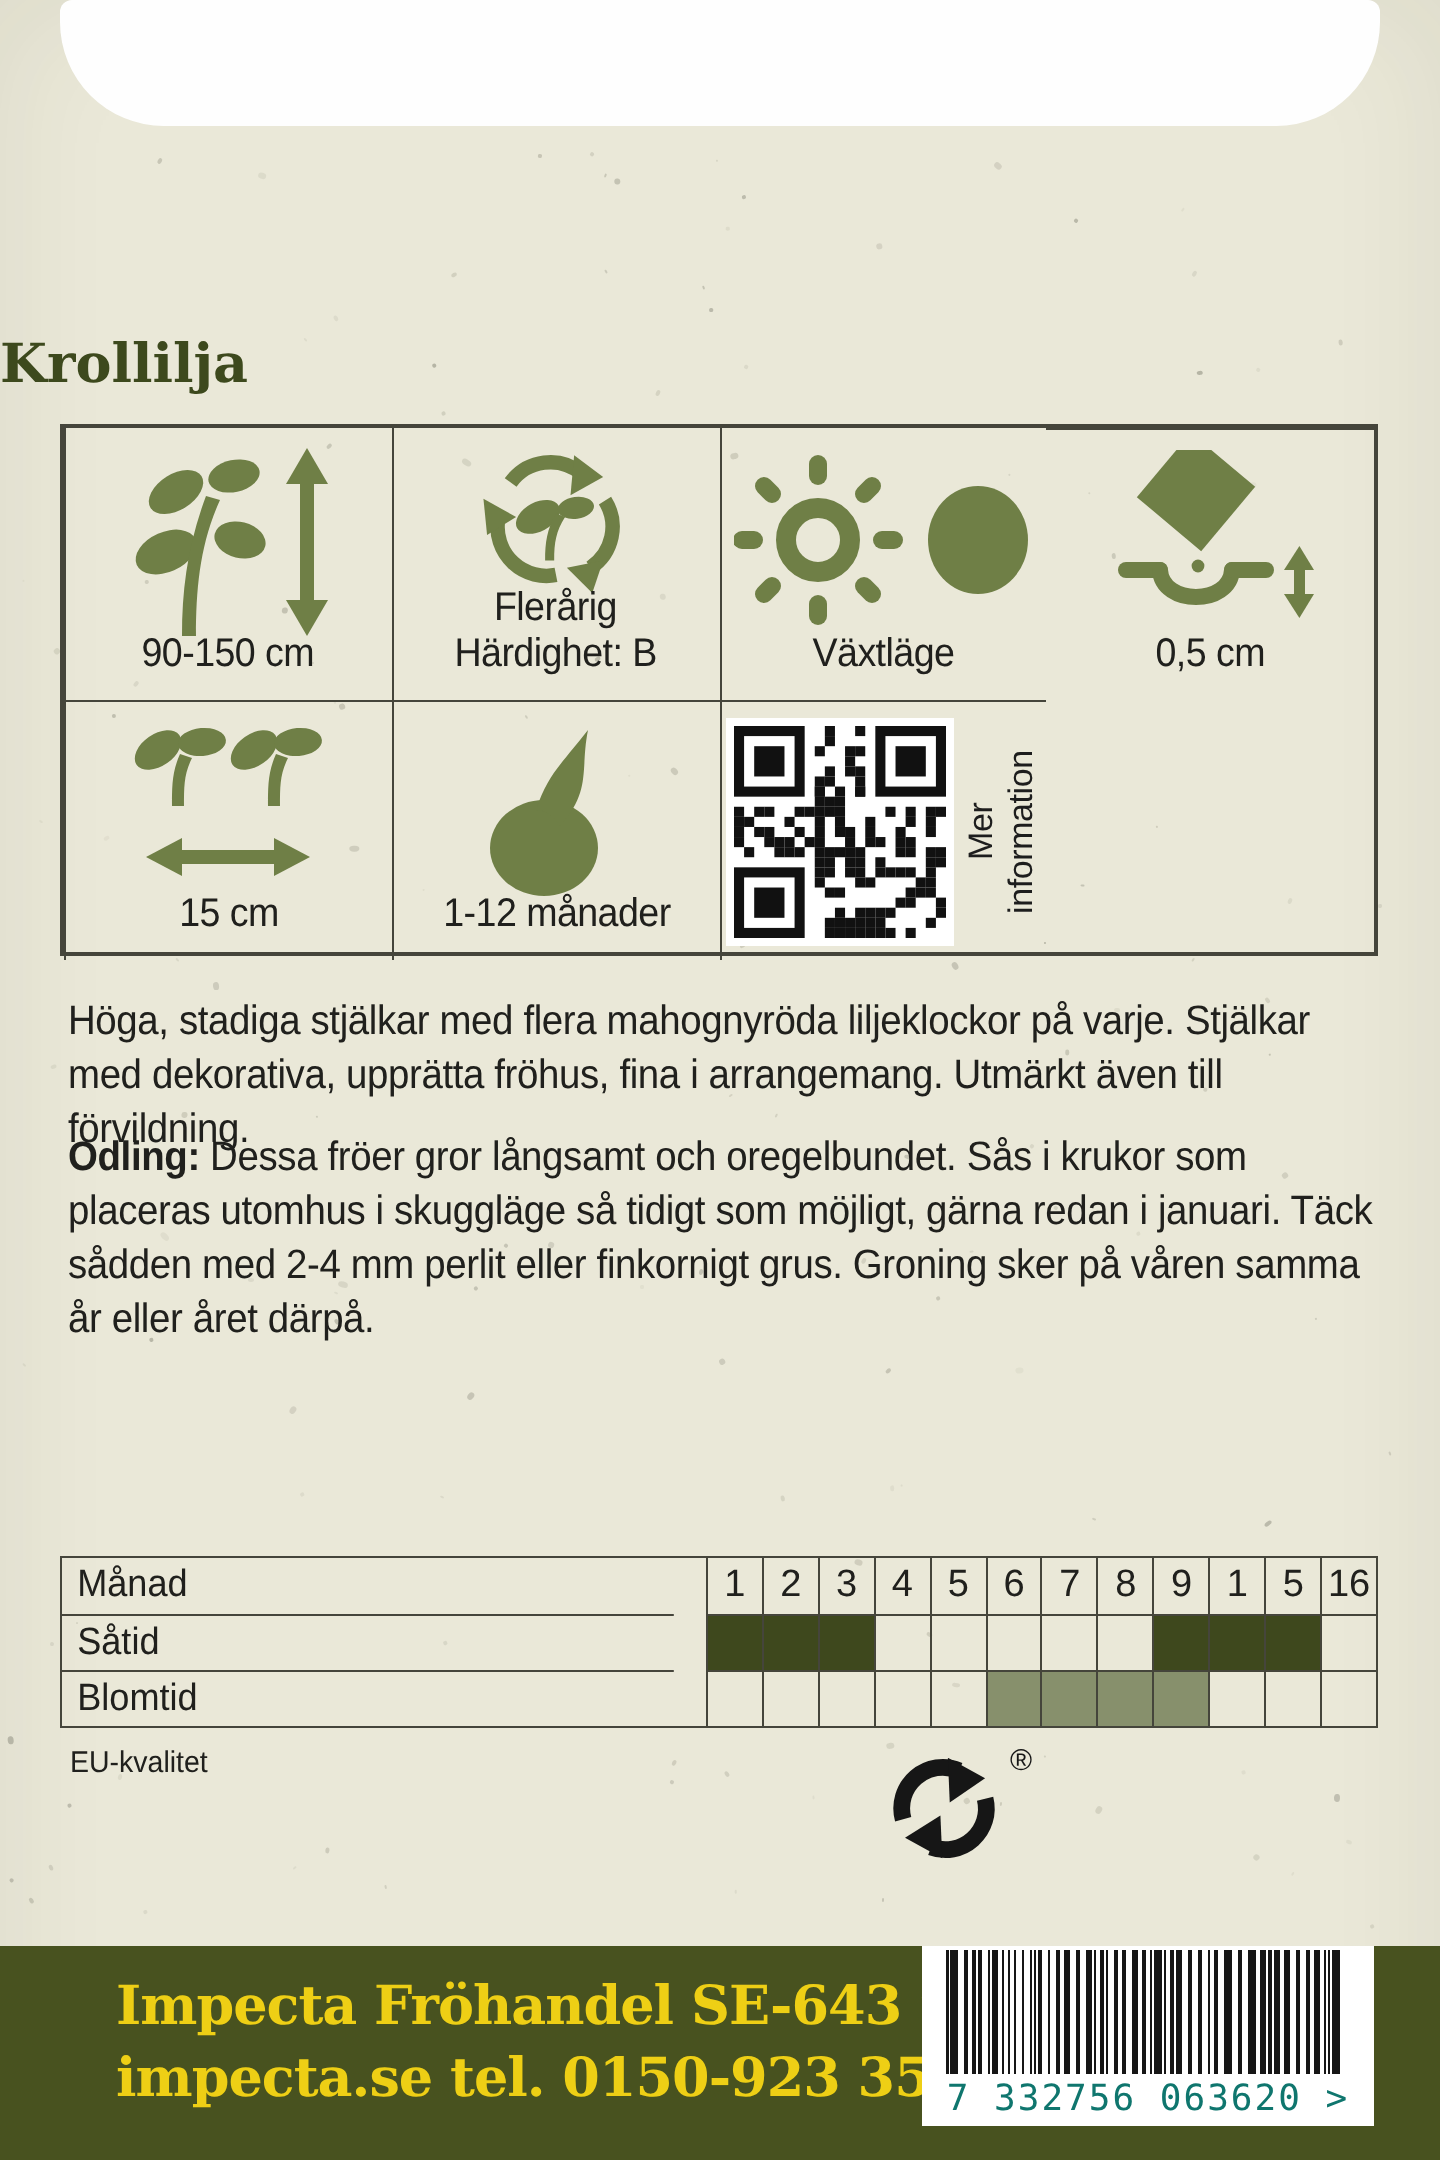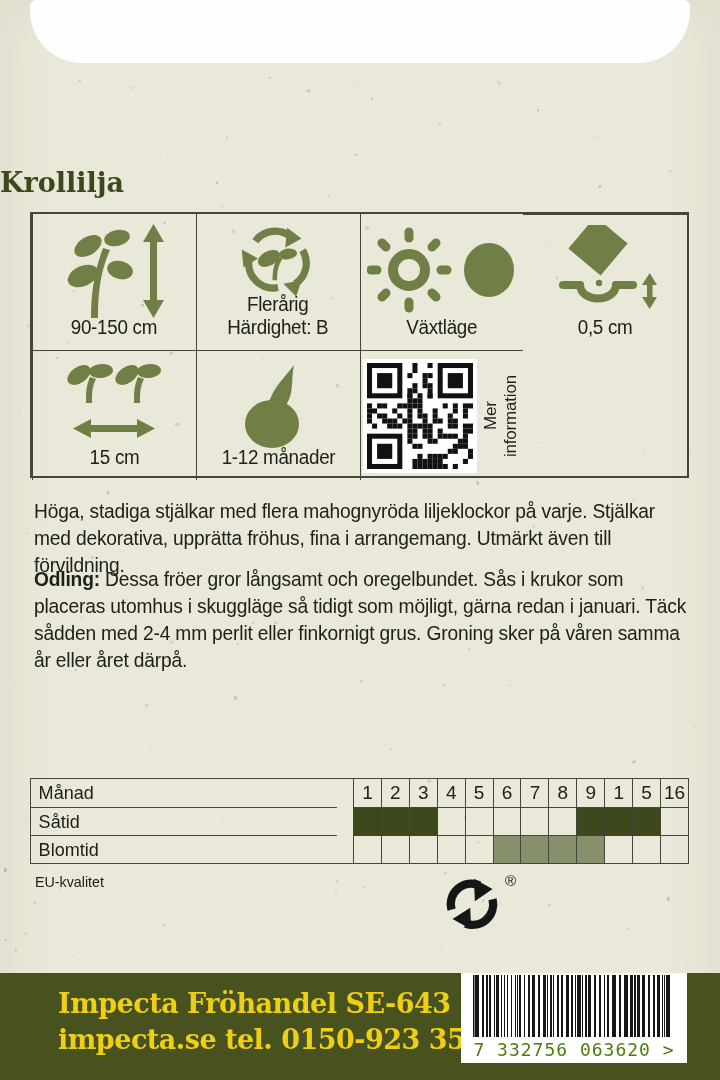--- a/index.html
+++ b/index.html
@@ -56,21 +56,21 @@
   .rsym{left:505px;top:872px;font-size:15px;color:#161616;}
   
   .footer{left:0;top:973px;width:720px;height:107px;background:var(--footer-bg,#48521f);}
   .footer-text{position:absolute;left:58px;top:13px;
                font-family:"DejaVu Serif","Liberation Serif",serif;font-weight:bold;
                font-size:27px;line-height:36px;color:var(--footer-text,#eecf15);
                letter-spacing:-.5px;}
   .barcode-box{position:absolute;left:461px;top:0;width:226px;height:90px;background:#fff;}
   .barcode-digits{position:absolute;left:0;bottom:3px;width:100%;text-align:center;
                   font-family:"DejaVu Sans Mono","Liberation Mono",monospace;
-                  font-size:18px;letter-spacing:1px;color:#4d7c0f;white-space:nowrap;}
+                  font-size:18px;letter-spacing:1px;color:#0f766e;white-space:nowrap;}
 </style>
 </head>
 <body>
 
 <div class="paper" style="--paper: #eae8d8; --ink: #20201d; --green-dark: #3d491d; --footer-bg: #48521f; --footer-text: #eecf15; --line: #45453b;">
   <div class="specks" id="specks">
       <div class="speck" style="width: 1.16125px; height: 1.51359px; left: 646.445px; top: 935.789px; background: rgb(169, 168, 150); opacity: 0.16; transform: rotate(29deg);"></div>
       <div class="speck" style="width: 2.76607px; height: 2.7631px; left: 91.2836px; top: 556.433px; background: rgb(169, 168, 150); opacity: 0.42; transform: rotate(97deg);"></div>
       <div class="speck" style="width: 1.58076px; height: 1.60502px; left: 355.453px; top: 153.637px; background: rgb(110, 110, 96); opacity: 0.38; transform: rotate(90deg);"></div>
       <div class="speck" style="width: 3.16857px; height: 4.79809px; left: 170.242px; top: 639.858px; background: rgb(169, 168, 150); opacity: 0.29; transform: rotate(108deg);"></div>

